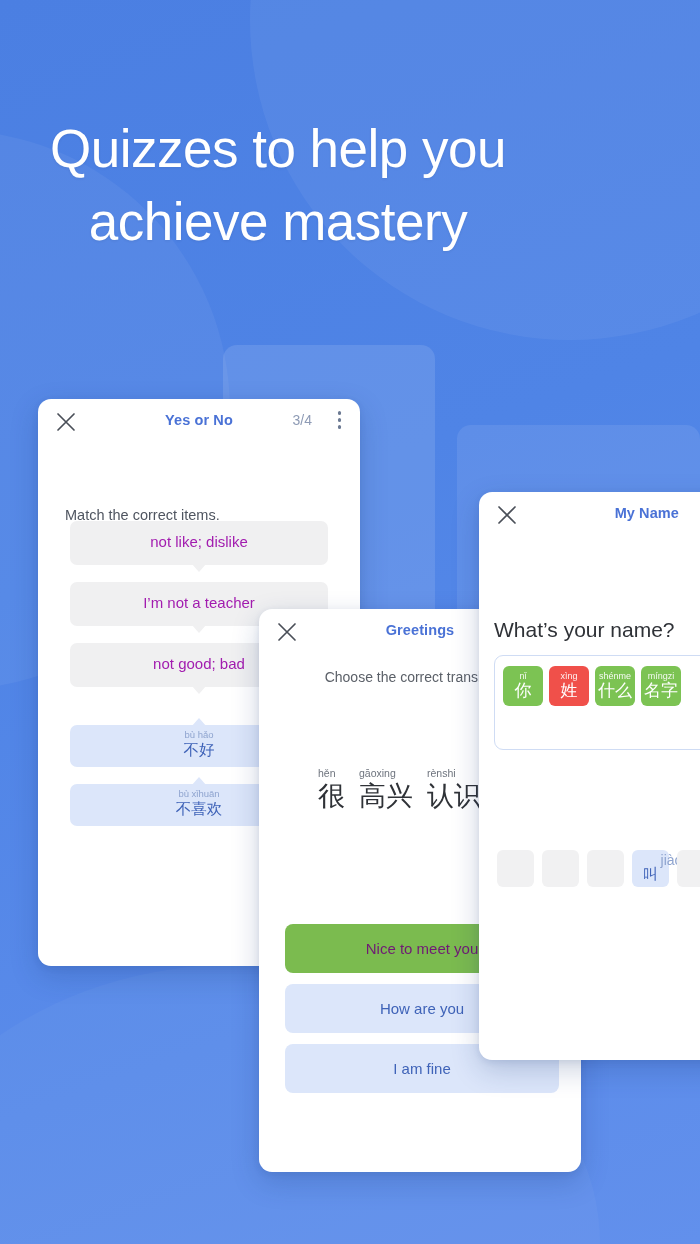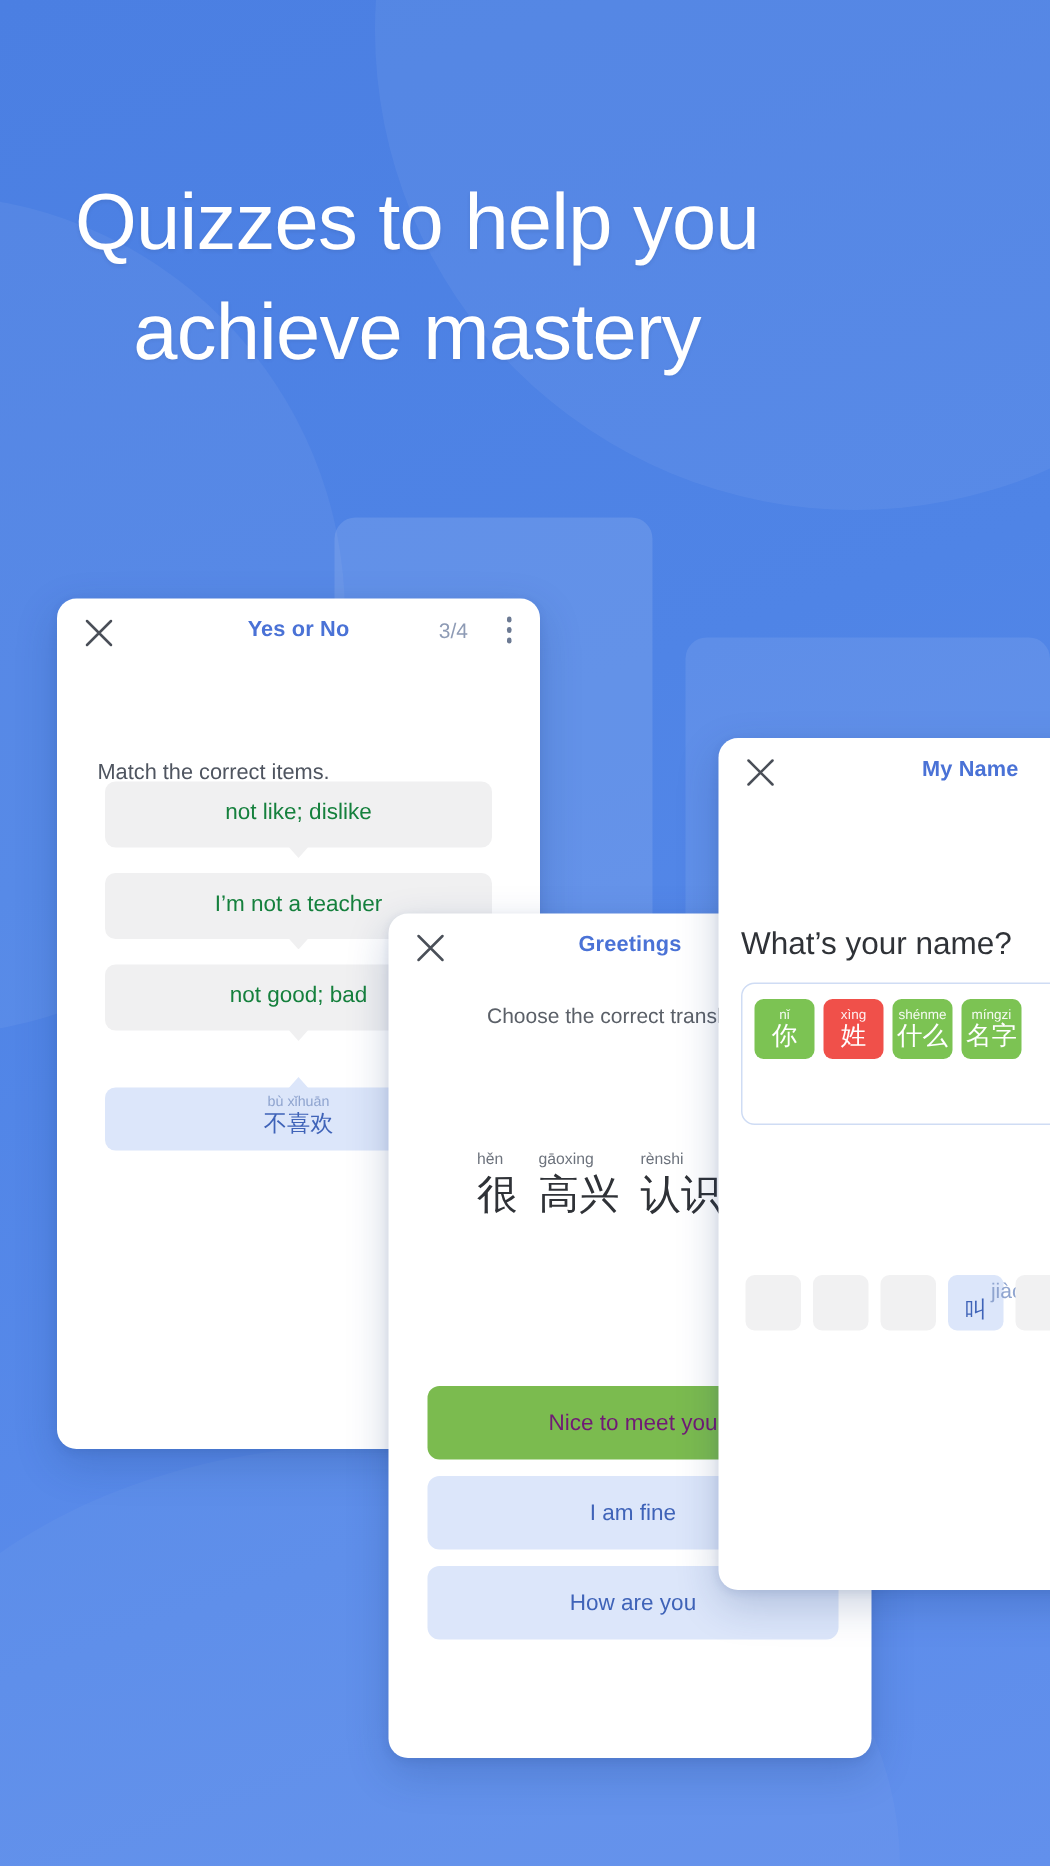--- a/index.html
+++ b/index.html
@@ -95,21 +95,21 @@
   #card-yes-no .instruction { position:absolute; left:27px; top:60px;margin-top:48px; }
   #card-yes-no .coin-badge { right:-8px; top:455px; }
 
   .opt-list-gray { position:absolute; left:32px; top:122px; width:258px; }
   .chip-gray {
     position:relative;
     background:#f0f0f1;
     border-radius:7px;
     height:44px; line-height:41px;
     text-align:center;
-    color:#15803d; font-size:15px;
+    color:#a21caf; font-size:15px;
     margin-bottom:17px;
   }
   .chip-gray::after {
     content:""; position:absolute;
     left:50%; bottom:-7px; transform:translateX(-50%);
     width:16px; height:9px;
     background:#f0f0f1;
     clip-path:polygon(0 0,100% 0,50% 100%);
   }
 
@@ -237,20 +237,24 @@
   </div>
 
   <div class="opt-list-gray">
     <div class="chip-gray">not like; dislike</div>
     <div class="chip-gray">I’m not a teacher</div>
     <div class="chip-gray">not good; bad</div>
   </div>
 
   <div class="opt-list-blue">
     <div class="chip-blue">
+      <span class="py">bù hǎo</span>
+      <span class="hz">不好</span>
+    </div>
+    <div class="chip-blue">
       <span class="py">bù xǐhuān</span>
       <span class="hz">不喜欢</span>
     </div>
   </div>
 </div>
 
 <div class="card" id="card-greetings">
   <div class="card-head">
     <span class="icon-close">
       <svg width="22" height="22" viewBox="0 0 22 22">
@@ -275,22 +279,22 @@
         <span class="hz">认识</span>
       </span><span class="wrd">
         <span class="py">nǐ</span>
         <span class="hz">你</span>
       </span>
     </div>
   </div>
 
   <div class="ans-list">
     <div class="ans correct">Nice to meet you</div>
+    <div class="ans normal">How are you</div>
     <div class="ans normal">I am fine</div>
-    <div class="ans normal">How are you</div>
   </div>
 </div>
 
 <div class="card" id="card-my-name">
   <div class="card-head">
     <span class="icon-close">
       <svg width="22" height="22" viewBox="0 0 22 22">
           <path d="M3 3 L19 19 M19 3 L3 19" stroke="#4a4f58" stroke-width="1.7" fill="none" stroke-linecap="round"></path>
         </svg>
     </span>

